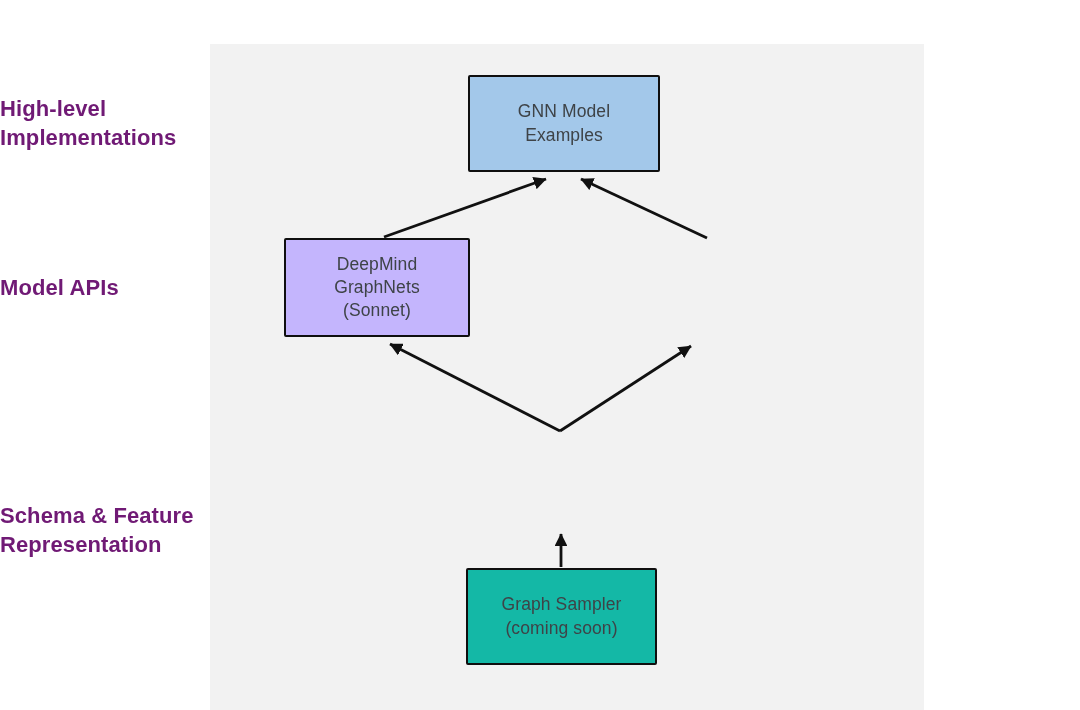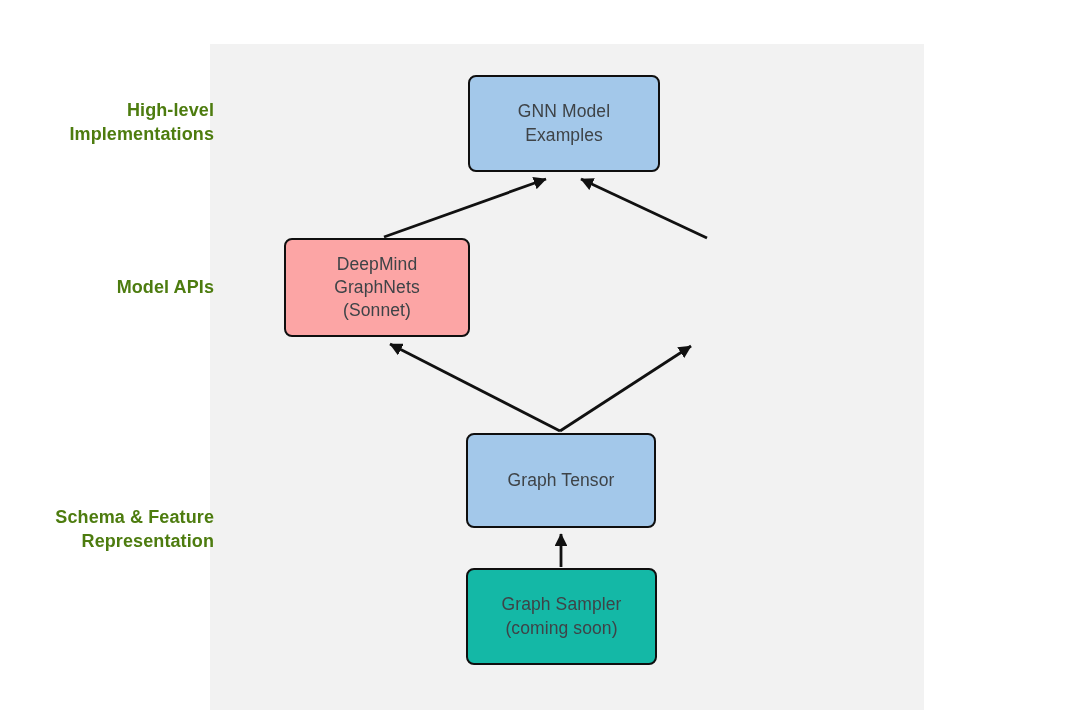--- a/index.html
+++ b/index.html
@@ -21,33 +21,33 @@
     top: 44px;
     width: 714px;
     height: 666px;
     background: #f2f2f2;
   }
   .row-label {
     position: absolute;
     left: 0;
     width: 214px;
     transform: translateY(-50%);
-    text-align: right;
-    font-size: 18px;
+    text-align: left;
+    font-size: 22px;
     font-weight: 700;
-    color: #4d7c0f;
+    color: #701a75;
     line-height: 1.32;
     white-space: pre-line;
     letter-spacing: 0.1px;
   }
   .node {
     position: absolute;
     box-sizing: border-box;
     border: 2.6px solid #0f0f0f;
-    border-radius: 8px;
+    border-radius: 2px;
     display: flex;
     align-items: center;
     justify-content: center;
     text-align: center;
   }
   .node .node-label {
     font-size: 17.5px;
     font-weight: 500;
     color: #3e4347;
     line-height: 1.33;
@@ -98,29 +98,26 @@
     <line x1="560" y1="431" x2="691" y2="346" stroke="#111111" stroke-width="2.8" marker-end="url(#arrowhead)"></line>
     <line x1="384" y1="237" x2="546" y2="179" stroke="#111111" stroke-width="2.8" marker-end="url(#arrowhead)"></line>
     <line x1="707" y1="238" x2="581" y2="179" stroke="#111111" stroke-width="2.8" marker-end="url(#arrowhead)"></line>
   </svg>
 
   <div class="node" id="node-gnn-examples" style="background-color: rgb(163, 200, 234);">
     <span class="node-label">GNN Model
 Examples</span>
   </div>
 
-  <div class="node" id="node-deepmind" style="background-color: #fca5a5;">
+  <div class="node" id="node-deepmind" style="background-color: #c4b5fd;">
     <span class="node-label">DeepMind
 GraphNets
 (Sonnet)</span>
   </div>
 
 
-  <div class="node" id="node-graph-tensor" style="background-color: rgb(163, 200, 234);">
-    <span class="node-label">Graph Tensor</span>
-  </div>
 
   <div class="node" id="node-graph-sampler" style="background-color: #14b8a6;">
     <span class="node-label">Graph Sampler
 (coming soon)</span>
   </div>
 
 </div>
 
 </body></html>

